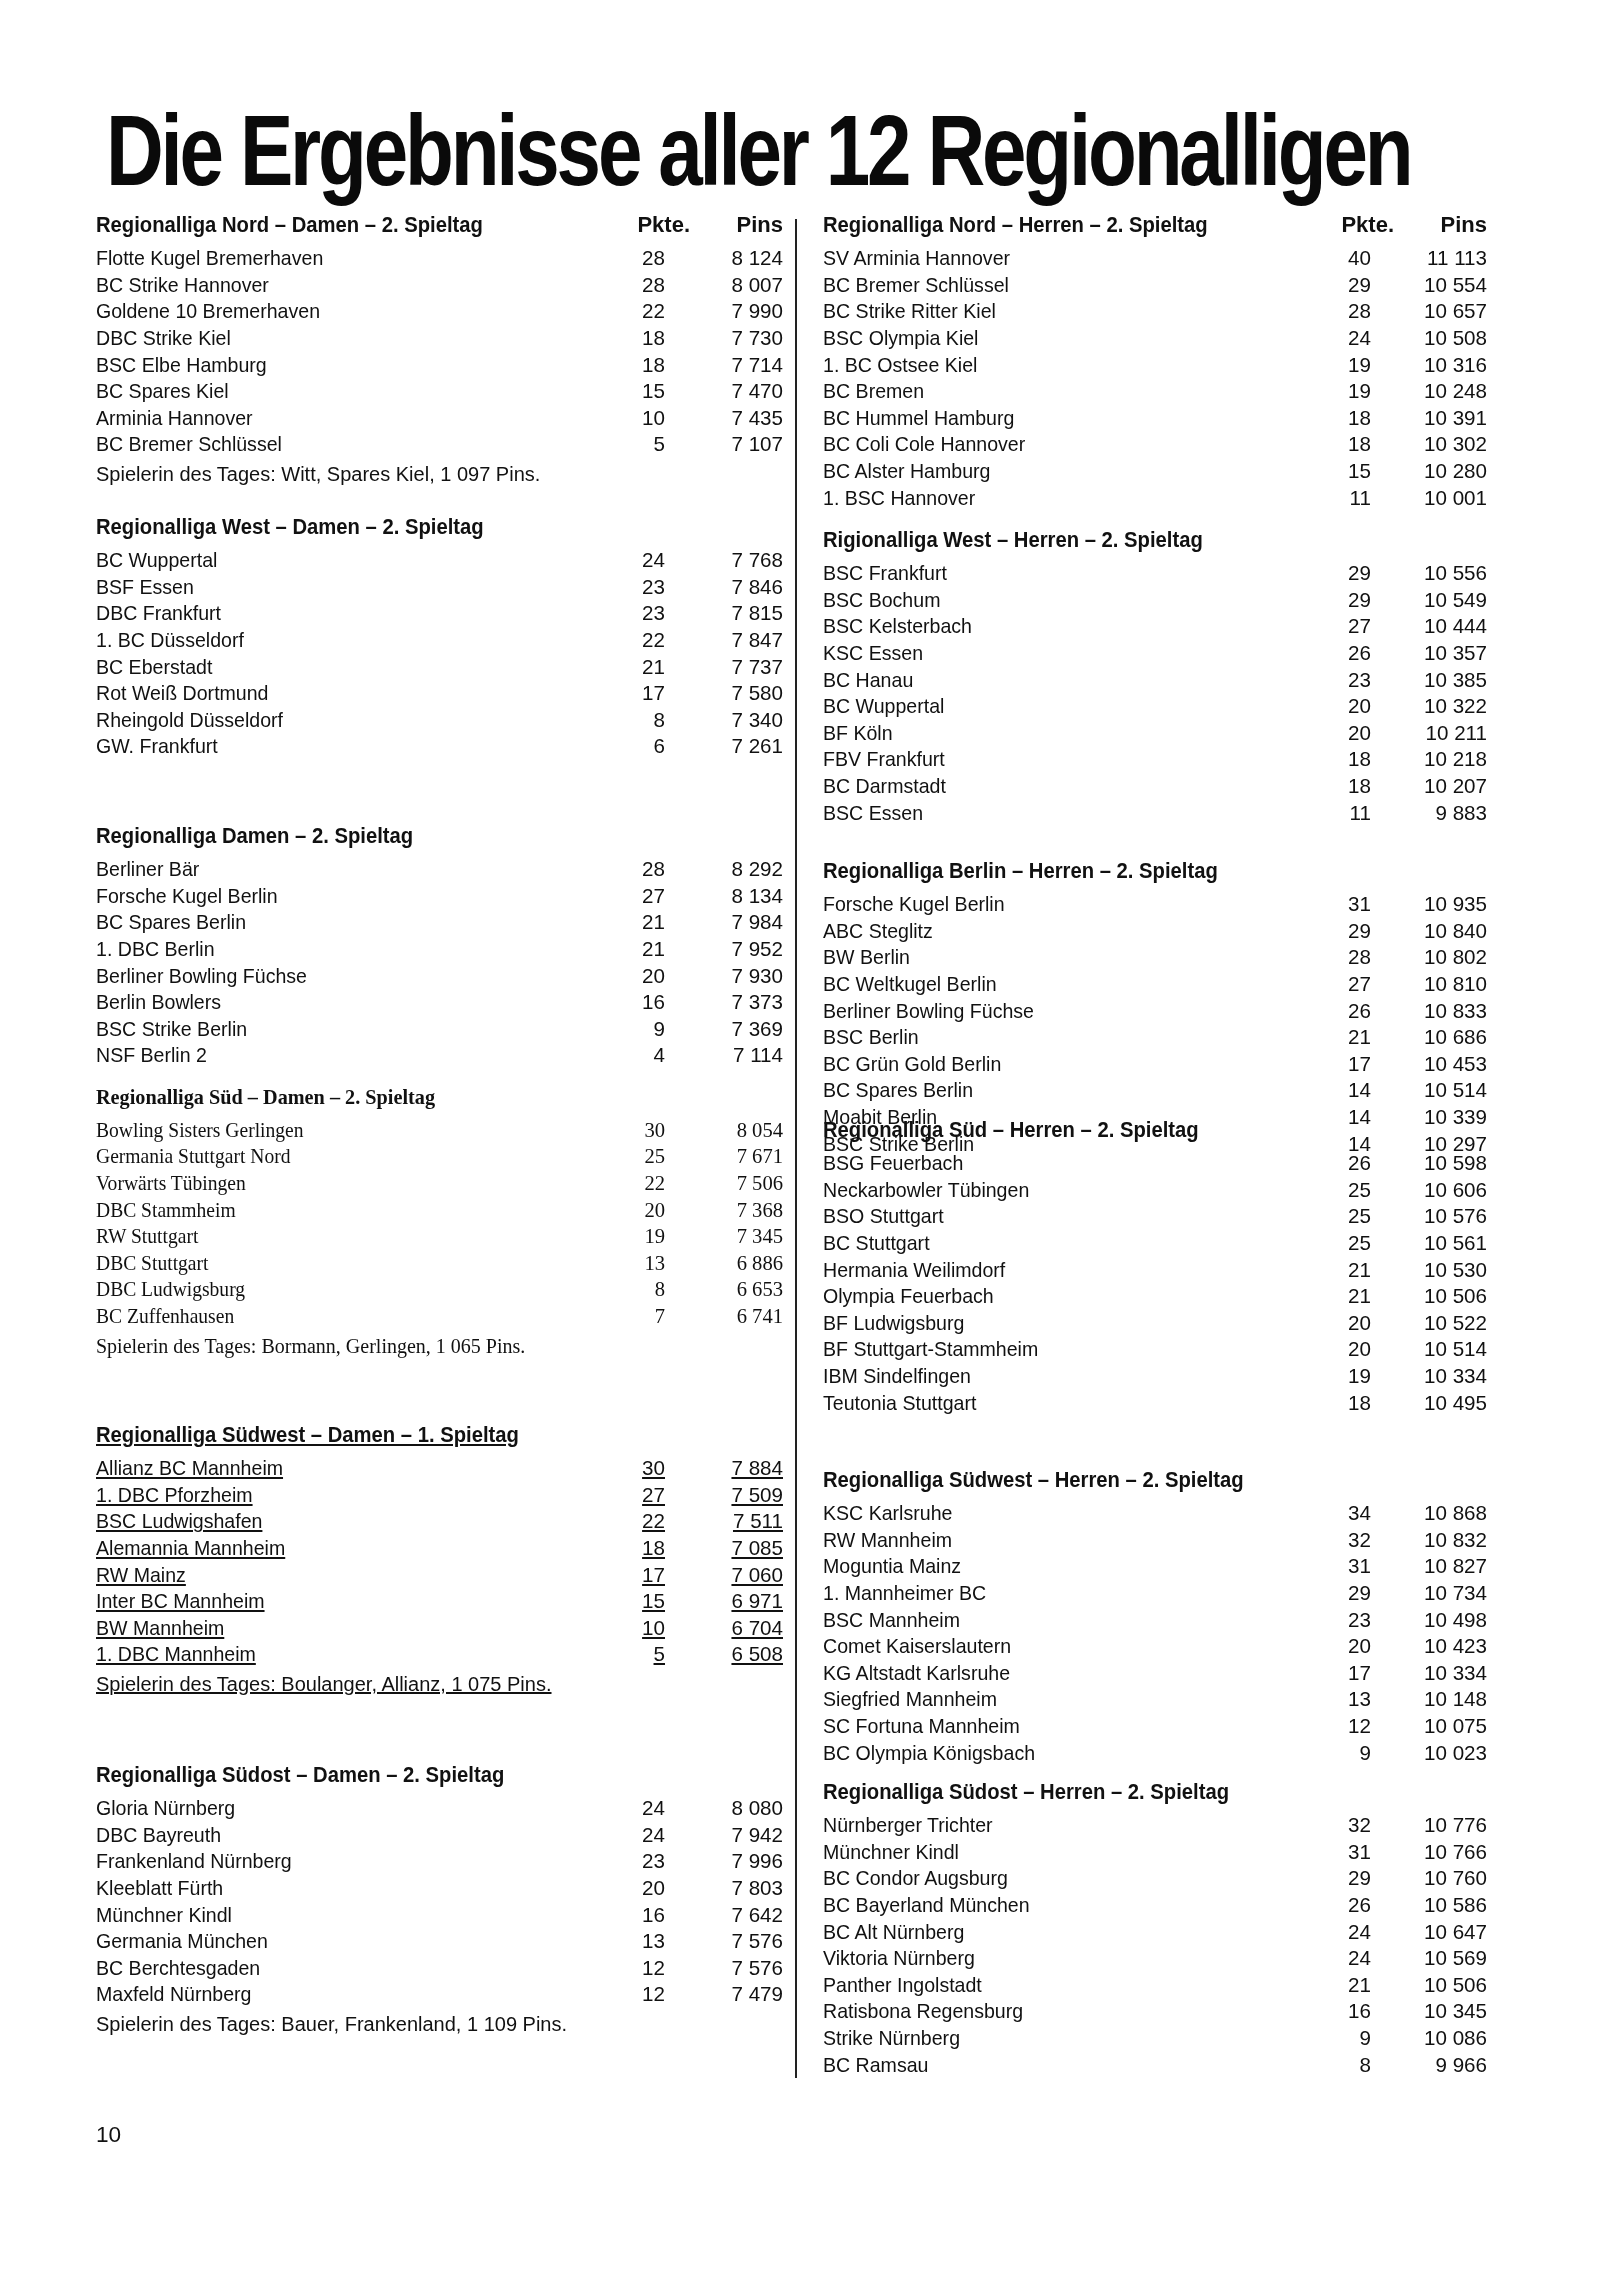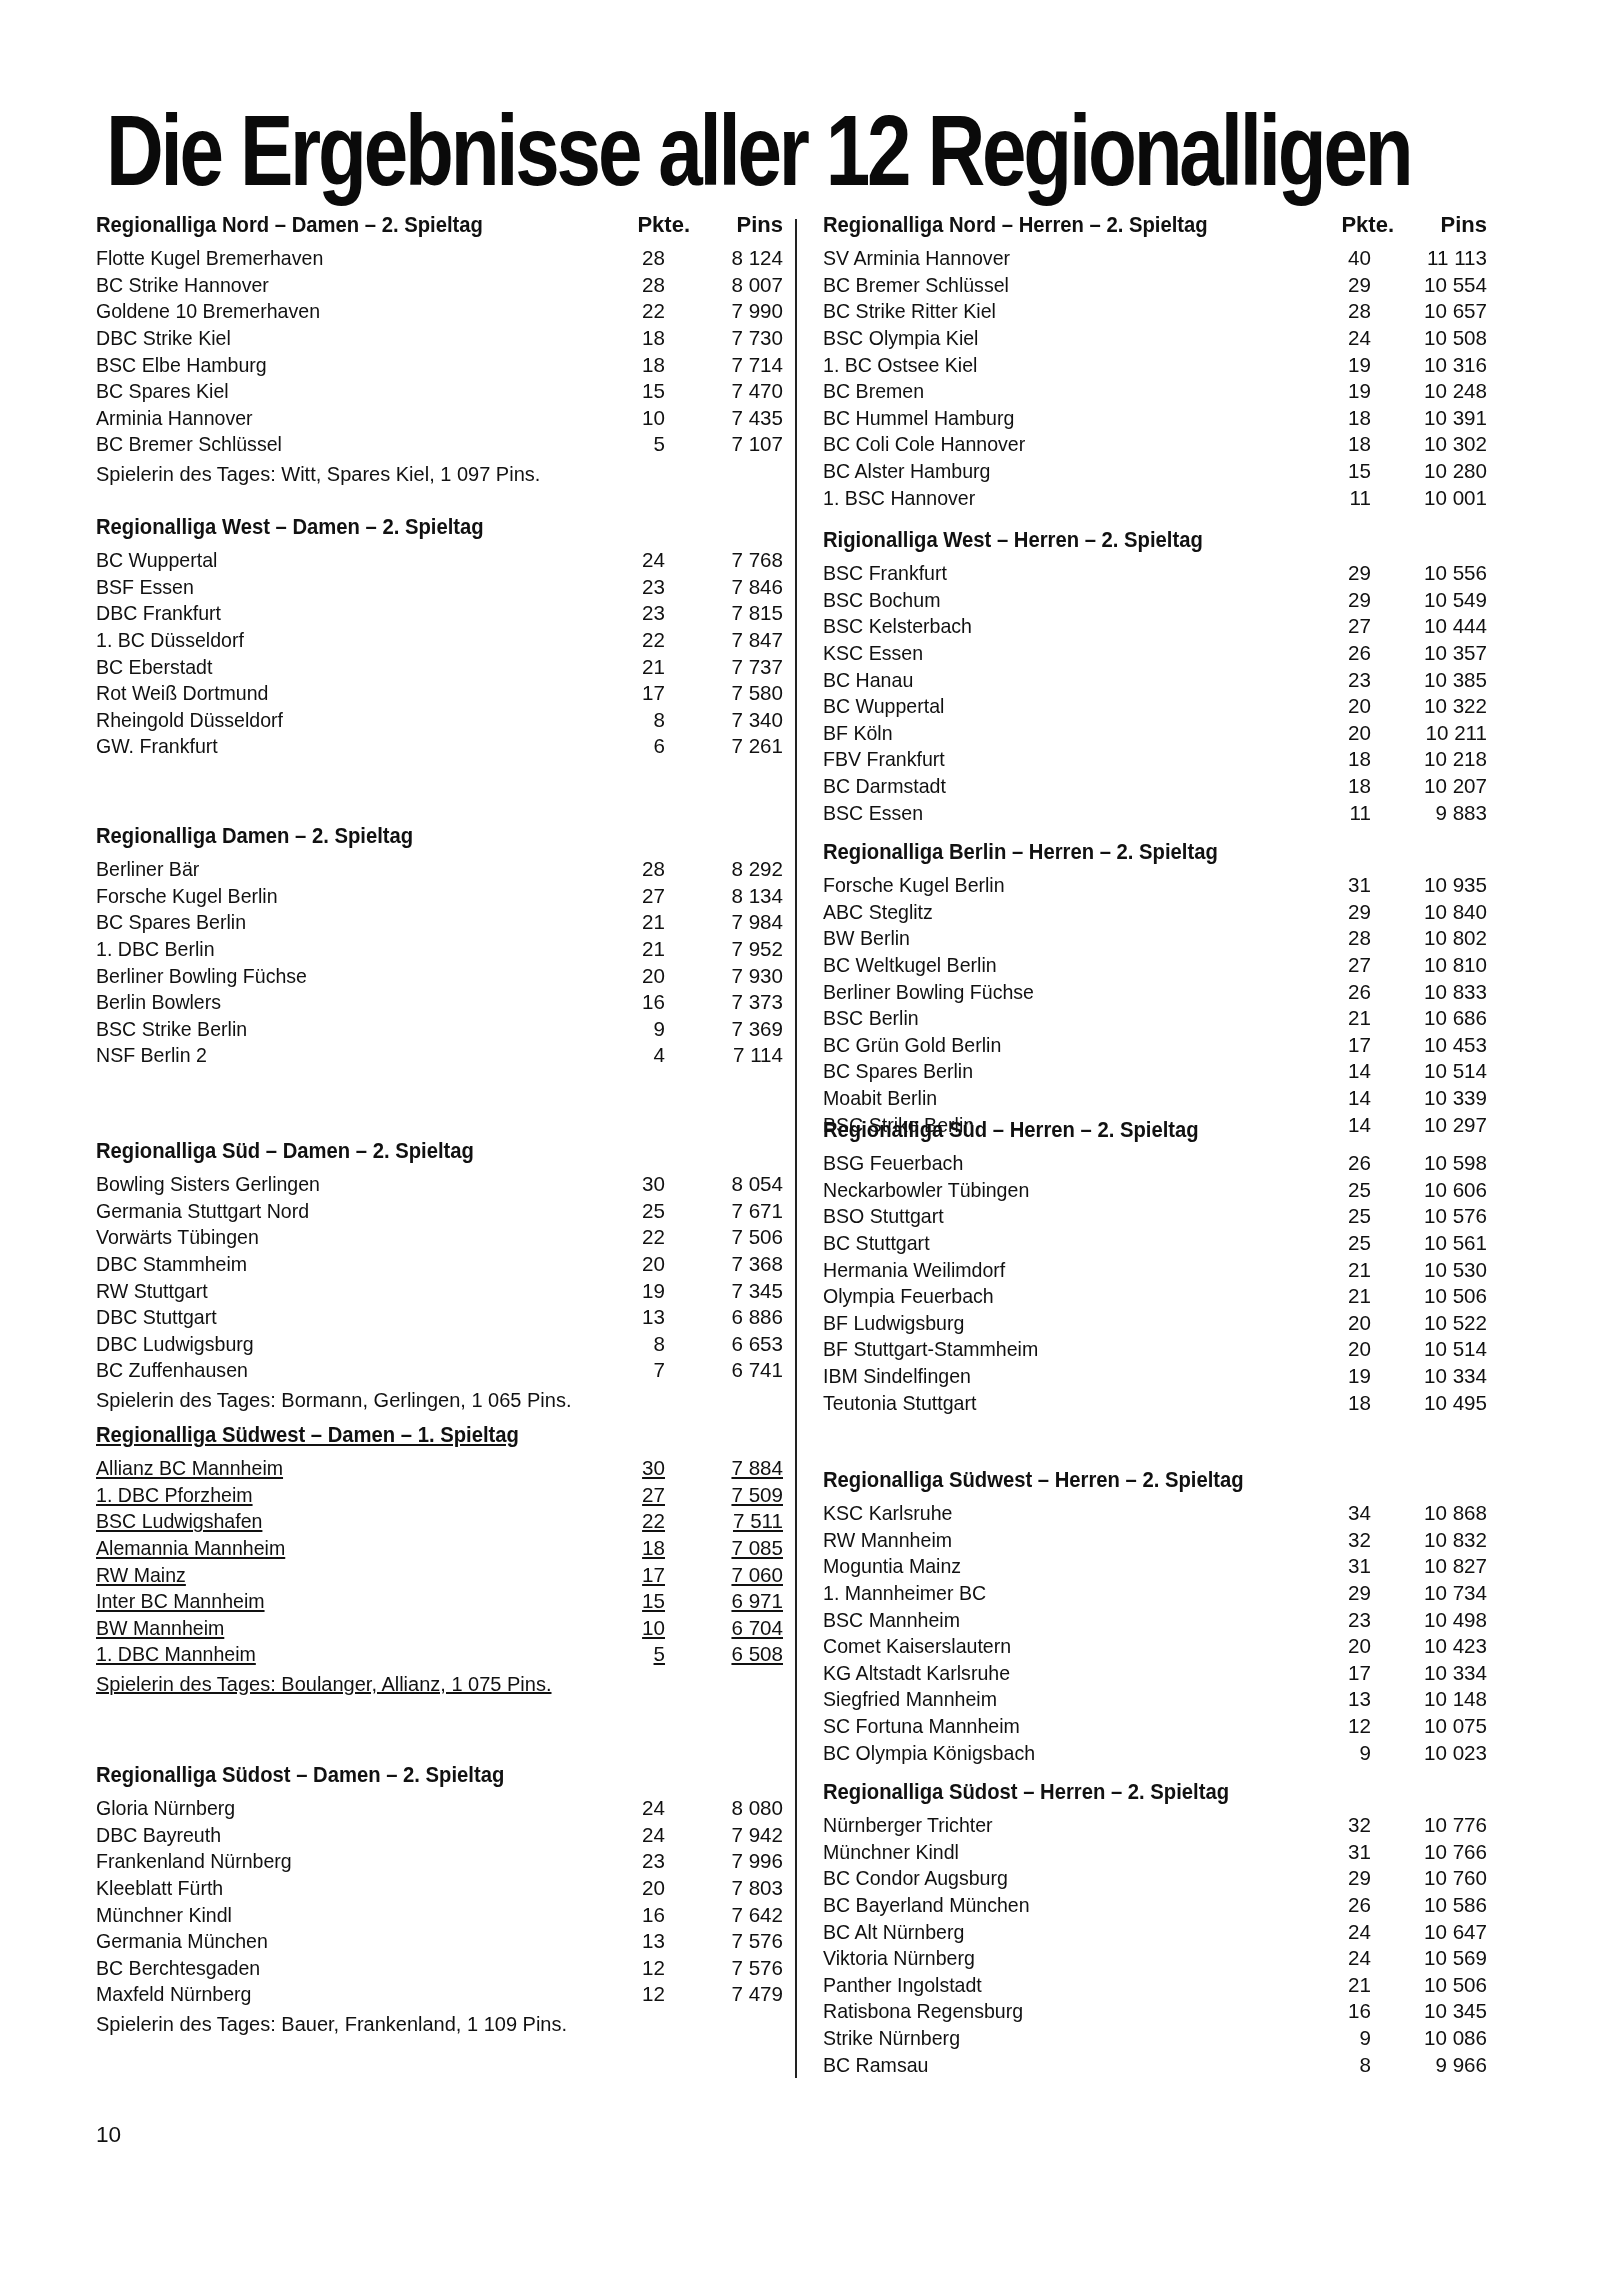--- a/index.html
+++ b/index.html
@@ -180,21 +180,21 @@
         <div class="team">BSC Strike Berlin</div>
         <div class="pkte">9</div>
         <div class="pins">7 369</div>
       </div>
       <div class="row">
         <div class="team">NSF Berlin 2</div>
         <div class="pkte">4</div>
         <div class="pins">7 114</div>
       </div>
     </div>
-    <div class="league" style="top: 926px;">
+    <div class="league" style="top: 872px; font-family: Liberation Serif, serif;">
       <div class="lg-head">
         <div class="lg-title">Regionalliga Süd – Damen – 2. Spieltag</div>
       </div>
       <div class="row">
         <div class="team">Bowling Sisters Gerlingen</div>
         <div class="pkte">30</div>
         <div class="pins">8 054</div>
       </div>
       <div class="row">
         <div class="team">Germania Stuttgart Nord</div>
@@ -432,21 +432,21 @@
         <div class="team">BC Darmstadt</div>
         <div class="pkte">18</div>
         <div class="pins">10 207</div>
       </div>
       <div class="row">
         <div class="team">BSC Essen</div>
         <div class="pkte">11</div>
         <div class="pins">9 883</div>
       </div>
     </div>
-    <div class="league" style="top: 627px;">
+    <div class="league" style="top: 646px;">
       <div class="lg-head">
         <div class="lg-title">Regionalliga Berlin – Herren – 2. Spieltag</div>
       </div>
       <div class="row">
         <div class="team">Forsche Kugel Berlin</div>
         <div class="pkte">31</div>
         <div class="pins">10 935</div>
       </div>
       <div class="row">
         <div class="team">ABC Steglitz</div>

